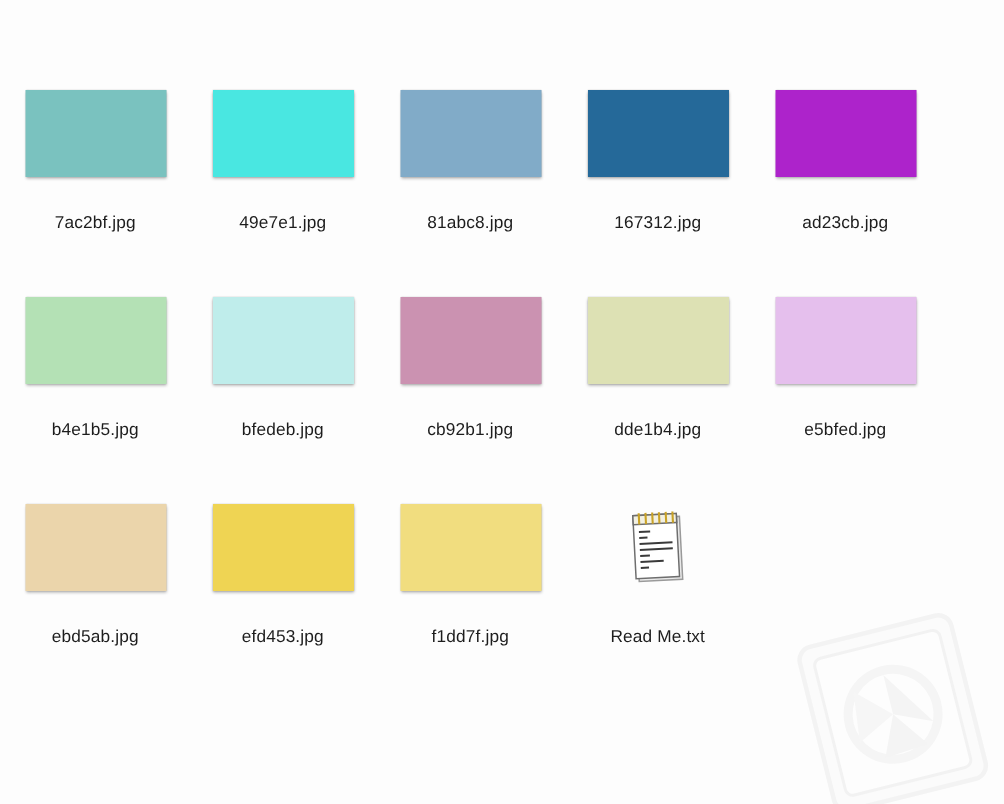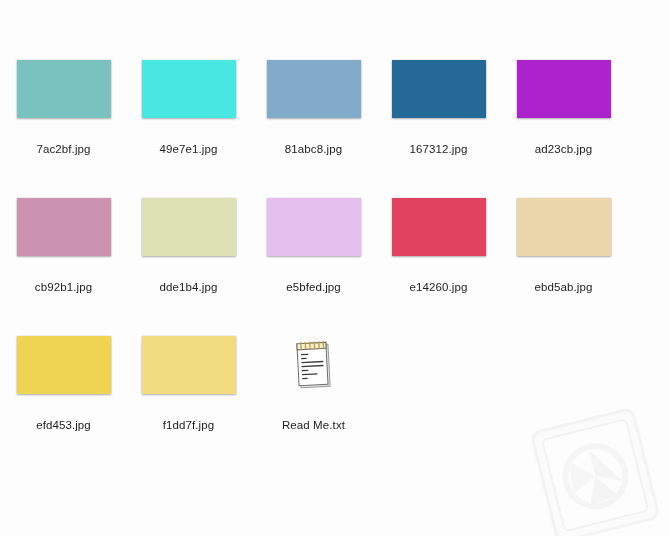--- a/index.html
+++ b/index.html
@@ -124,41 +124,47 @@
       <div class="file-label">167312.jpg</div>
     </div>
     <div class="file-item">
       <div class="thumb-wrap">
         <div class="thumb" style="background: rgb(173, 35, 203);"></div>
       </div>
       <div class="file-label">ad23cb.jpg</div>
     </div>
     <div class="file-item">
       <div class="thumb-wrap">
+        <div class="thumb" style="background: rgb(180, 225, 181);"></div>
+      </div>
+      <div class="file-label">b4e1b5.jpg</div>
+    </div>
+    <div class="file-item">
+      <div class="thumb-wrap">
+        <div class="thumb" style="background: rgb(191, 237, 235);"></div>
+      </div>
+      <div class="file-label">bfedeb.jpg</div>
+    </div>
+    <div class="file-item">
+      <div class="thumb-wrap">
         <div class="thumb" style="background: rgb(203, 146, 177);"></div>
       </div>
       <div class="file-label">cb92b1.jpg</div>
     </div>
     <div class="file-item">
       <div class="thumb-wrap">
         <div class="thumb" style="background: rgb(221, 225, 180);"></div>
       </div>
       <div class="file-label">dde1b4.jpg</div>
     </div>
     <div class="file-item">
       <div class="thumb-wrap">
         <div class="thumb" style="background: rgb(229, 191, 237);"></div>
       </div>
       <div class="file-label">e5bfed.jpg</div>
-    </div>
-    <div class="file-item">
-      <div class="thumb-wrap">
-        <div class="thumb" style="background: rgb(225, 66, 96);"></div>
-      </div>
-      <div class="file-label">e14260.jpg</div>
     </div>
     <div class="file-item">
       <div class="thumb-wrap">
         <div class="thumb" style="background: rgb(235, 213, 171);"></div>
       </div>
       <div class="file-label">ebd5ab.jpg</div>
     </div>
     <div class="file-item">
       <div class="thumb-wrap">
         <div class="thumb" style="background: rgb(239, 212, 83);"></div>

